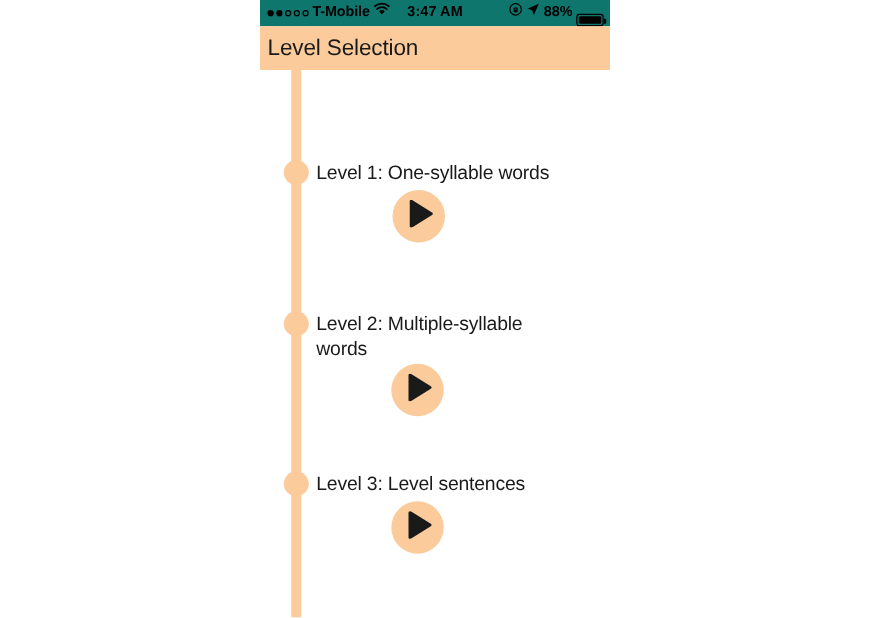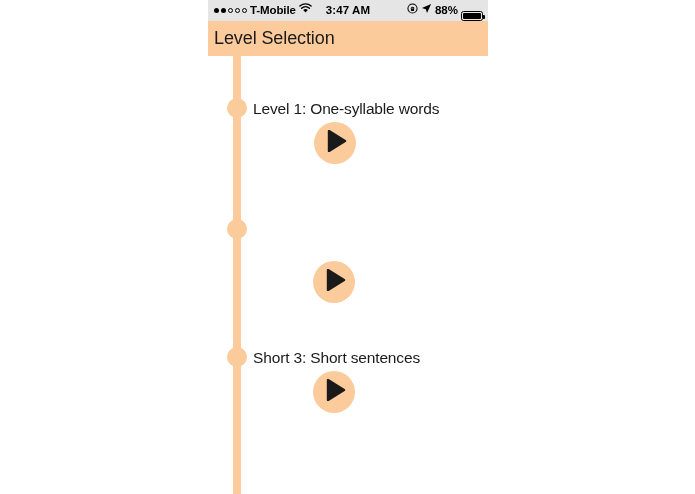--- a/index.html
+++ b/index.html
@@ -33,21 +33,21 @@
     overflow: hidden;
   }
 
   
   #status-bar {
     position: absolute;
     left: 0;
     top: 0;
     width: 280px;
     height: 21px;
-    background: #e5e5e5;
+    background: #0f766e;
     color: #000000;
     font-size: 11.5px;
     line-height: 21px;
   }
   .sb-left {
     position: absolute;
     left: 6px;
     top: 0;
     display: flex;
     align-items: center;
@@ -152,20 +152,21 @@
     top: 56px;
     width: 8px;
     height: 438px;
     background: #fbcb9b;
   }
 
   .level-row {
     position: absolute;
     left: 0;
     width: 280px;
+    margin-top: 30px;
   }
 
   .node-dot {
     position: absolute;
     left: 19px;
     width: 20px;
     height: 20px;
     border-radius: 50%;
     background: #fbcb9b;
   }
@@ -258,32 +259,33 @@
         <span class="play-tri">
           <svg width="20" height="22" viewBox="0 0 20 22">
             <path d="M2 1 L18 11 L2 21 Z" fill="#1a1a1a" stroke="#1a1a1a" stroke-width="2.4" stroke-linejoin="round"></path>
           </svg>
         </span>
       </div>
     </div>
 
     <div class="level-row" style="top:219px;height:130px;">
       <div class="node-dot" style="top:0;"></div>
+      <div class="level-label" style="top:1px;">Level 2: Multiple-syllable words</div>
       <div class="play-button" style="left:105px;top:42px;">
         <span class="play-tri">
           <svg width="20" height="22" viewBox="0 0 20 22">
             <path d="M2 1 L18 11 L2 21 Z" fill="#1a1a1a" stroke="#1a1a1a" stroke-width="2.4" stroke-linejoin="round"></path>
           </svg>
         </span>
       </div>
     </div>
 
     <div class="level-row" style="top:347px;height:110px;">
       <div class="node-dot" style="top:0;"></div>
-      <div class="level-label" style="top:1px;">Short 3: Short sentences</div>
+      <div class="level-label" style="top:1px;">Level 3: Level sentences</div>
       <div class="play-button" style="left:105px;top:24px;">
         <span class="play-tri">
           <svg width="20" height="22" viewBox="0 0 20 22">
             <path d="M2 1 L18 11 L2 21 Z" fill="#1a1a1a" stroke="#1a1a1a" stroke-width="2.4" stroke-linejoin="round"></path>
           </svg>
         </span>
       </div>
     </div>
 
   </div>

